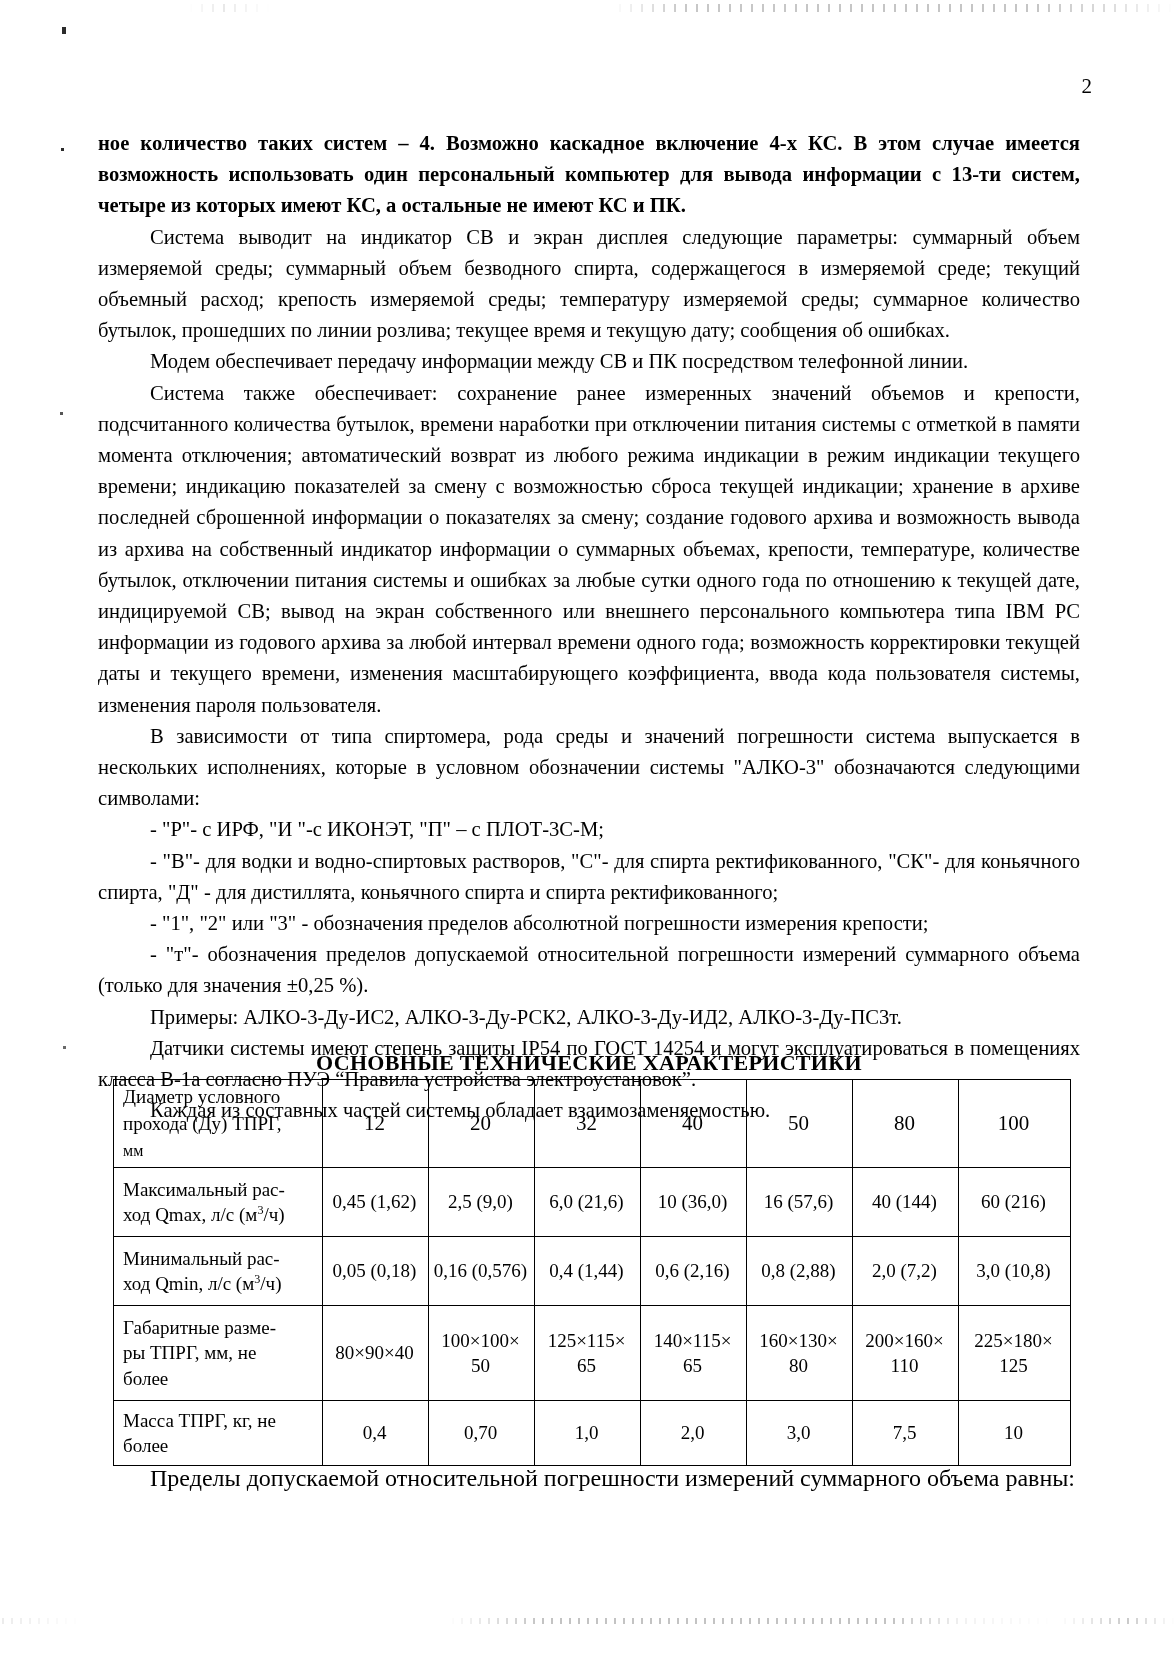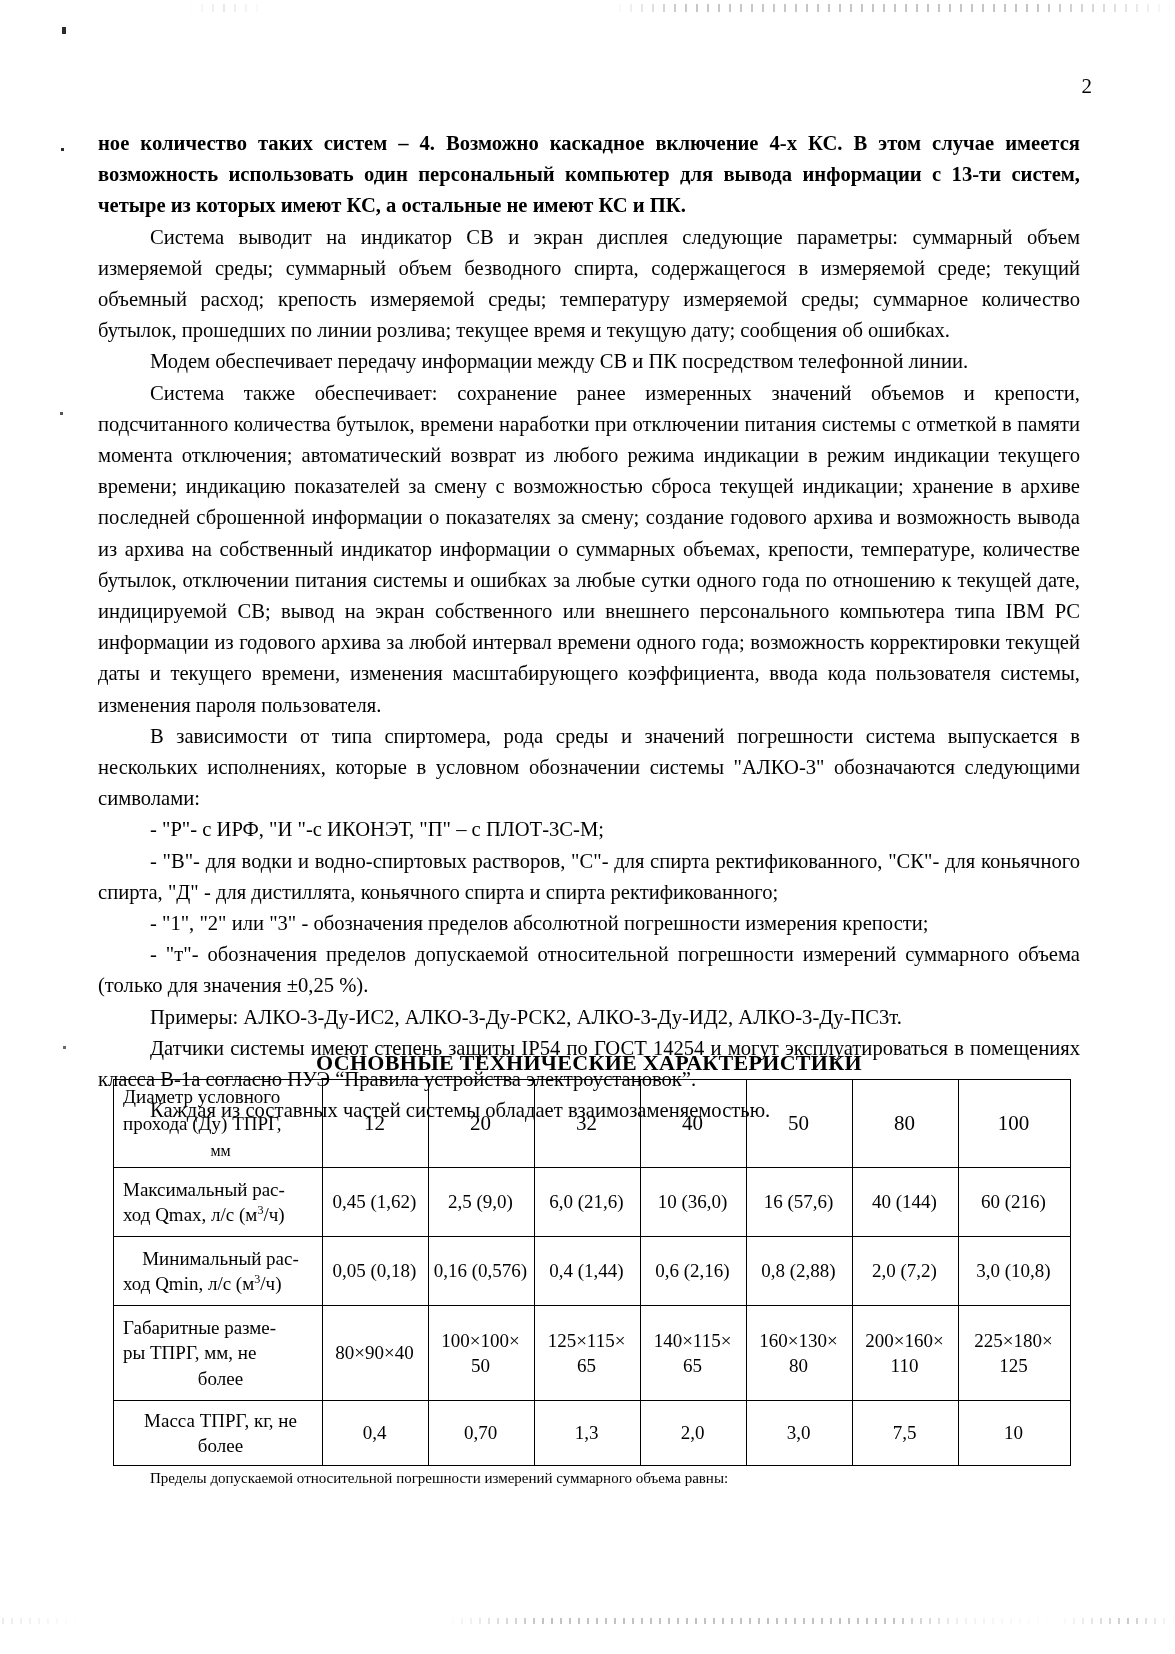--- a/index.html
+++ b/index.html
@@ -146,34 +146,34 @@
   .col-last { width: 112px; }
 
   .hdr-row td { height: 78px; }
   .hdr-row td.rowhead { line-height: 27px; }
   .hdr-row td.val { font-size: 21px; vertical-align: middle; }
 
   .r-flow td  { height: 62px; }
   .r-dim  td  { height: 88px; }
   .r-mass td  { height: 58px; }
 
-  .cell-center { text-align: center; display: block; }
+  .cell-center { text-align: left; display: block; }
   sup {
     font-size: 0.64em;
     vertical-align: super;
     line-height: 0;
   }
 
   
   .post-table {
     position: absolute;
     left: 98px;
     top: 1463px;
     width: 982px;
-    font-size: 15px;
+    font-size: 24px;
     line-height: 31.2px;
     text-indent: 52px;
   }
 
   .nowrap { white-space: nowrap; }
 </style>
 </head>
 <body>
 
 <div class="scan-noise noise-top"></div>
@@ -290,21 +290,21 @@
       </td>
     </tr>
 
     <tr class="r-mass">
       <td class="rowhead">
         <span class="cell-center">Масса ТПРГ, кг, не</span>
         <span class="cell-center">более</span>
       </td>
       <td class="val">0,4</td>
       <td class="val">0,70</td>
-      <td class="val">1,3</td>
+      <td class="val">1,0</td>
       <td class="val">2,0</td>
       <td class="val">3,0</td>
       <td class="val">7,5</td>
       <td class="val">10</td>
     </tr>
   </tbody>
 </table>
 
 <div class="post-table">Пределы допускаемой относительной погрешности измерений суммарного объема равны:</div>
 

